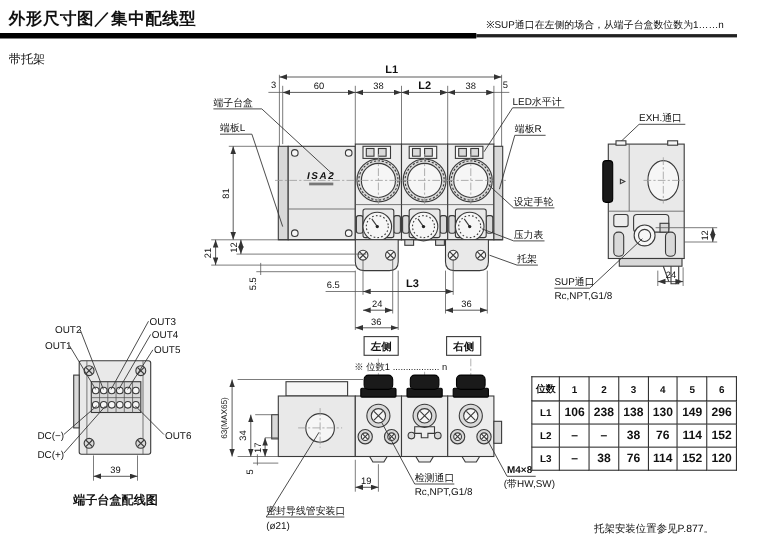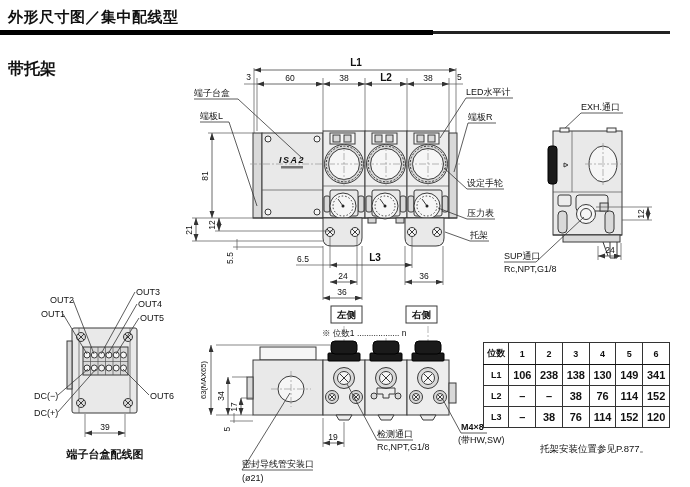--- a/index.html
+++ b/index.html
@@ -2,22 +2,22 @@
 <html><head>
 <meta charset="utf-8">
 <style>
   html,body{margin:0;padding:0;background:#fff;}
   .page{position:relative;width:670px;height:487px;background:#fff;overflow:hidden;
         font-family:"Liberation Sans",sans-serif;color:#111;}
   .title{position:absolute;left:8px;top:8px;font-size:15px;font-weight:bold;letter-spacing:.5px;white-space:nowrap;}
   .bar-thick{position:absolute;left:0;top:30px;width:433px;height:5px;background:#000;}
   .bar-thin{position:absolute;left:433px;top:31px;width:257px;height:3px;background:#222;}
   .hnote{position:absolute;left:442px;top:15px;width:248px;font-size:9px;white-space:nowrap;overflow:hidden;}
-  .subtitle{position:absolute;left:8px;top:59px;font-size:16px;font-weight:bold;}
-  .fnote{position:absolute;left:540px;top:443px;font-size:9.5px;white-space:nowrap;}
+  .subtitle{position:absolute;left:8px;top:46px;font-size:11px;font-weight:normal;}
+  .fnote{position:absolute;left:540px;top:475px;font-size:9.5px;white-space:nowrap;}
   svg.drawing{position:absolute;left:0;top:0;}
   
   .o  {stroke:#3a3a3a;stroke-width:1;fill:#e9e9e9;}
   .o2 {stroke:#3a3a3a;stroke-width:1;fill:#ededed;}
   .ow {stroke:#3a3a3a;stroke-width:1;fill:#f6f6f6;}
   .od {stroke:#3a3a3a;stroke-width:1;fill:#d9d9d9;}
   .blk{stroke:#000;stroke-width:1;fill:#1a1a1a;}
   .ln {stroke:#3a3a3a;stroke-width:1;fill:none;}
   .thin{stroke:#555;stroke-width:.7;fill:none;}
   .dim {stroke:#444;stroke-width:.8;fill:none;marker-start:url(#arr);marker-end:url(#arr);}
@@ -38,20 +38,21 @@
   .dimtable td{font-size:11px;width:24px;font-weight:bold;}
 </style>
 </head>
 <body>
 
 <div class="page">
 
   <div class="title">外形尺寸图／集中配线型</div>
   <div class="bar-thick"></div>
   <div class="bar-thin"></div>
+  <div class="hnote">※SUP通口在左侧的场合，从端子台盒数位数为1……n</div>
   <div class="subtitle">带托架</div>
 
   <svg class="drawing" width="690" height="487" viewBox="0 0 690 487">
     <defs>
       <marker id="arr" markerWidth="8" markerHeight="6" refX="7" refY="2.5" orient="auto-start-reverse" markerUnits="userSpaceOnUse">
         <path d="M0,0 L7,2.5 L0,5 z" fill="#333"></path>
       </marker>
     </defs>
 
     <g>
@@ -377,21 +378,21 @@
       </tr>
     </thead>
     <tbody>
       <tr>
         <th>L1</th>
         <td>106</td>
         <td>238</td>
         <td>138</td>
         <td>130</td>
         <td>149</td>
-        <td>341</td>
+        <td>296</td>
       </tr>
       <tr>
         <th>L2</th>
         <td>–</td>
         <td>–</td>
         <td>38</td>
         <td>76</td>
         <td>114</td>
         <td>152</td>
       </tr>

